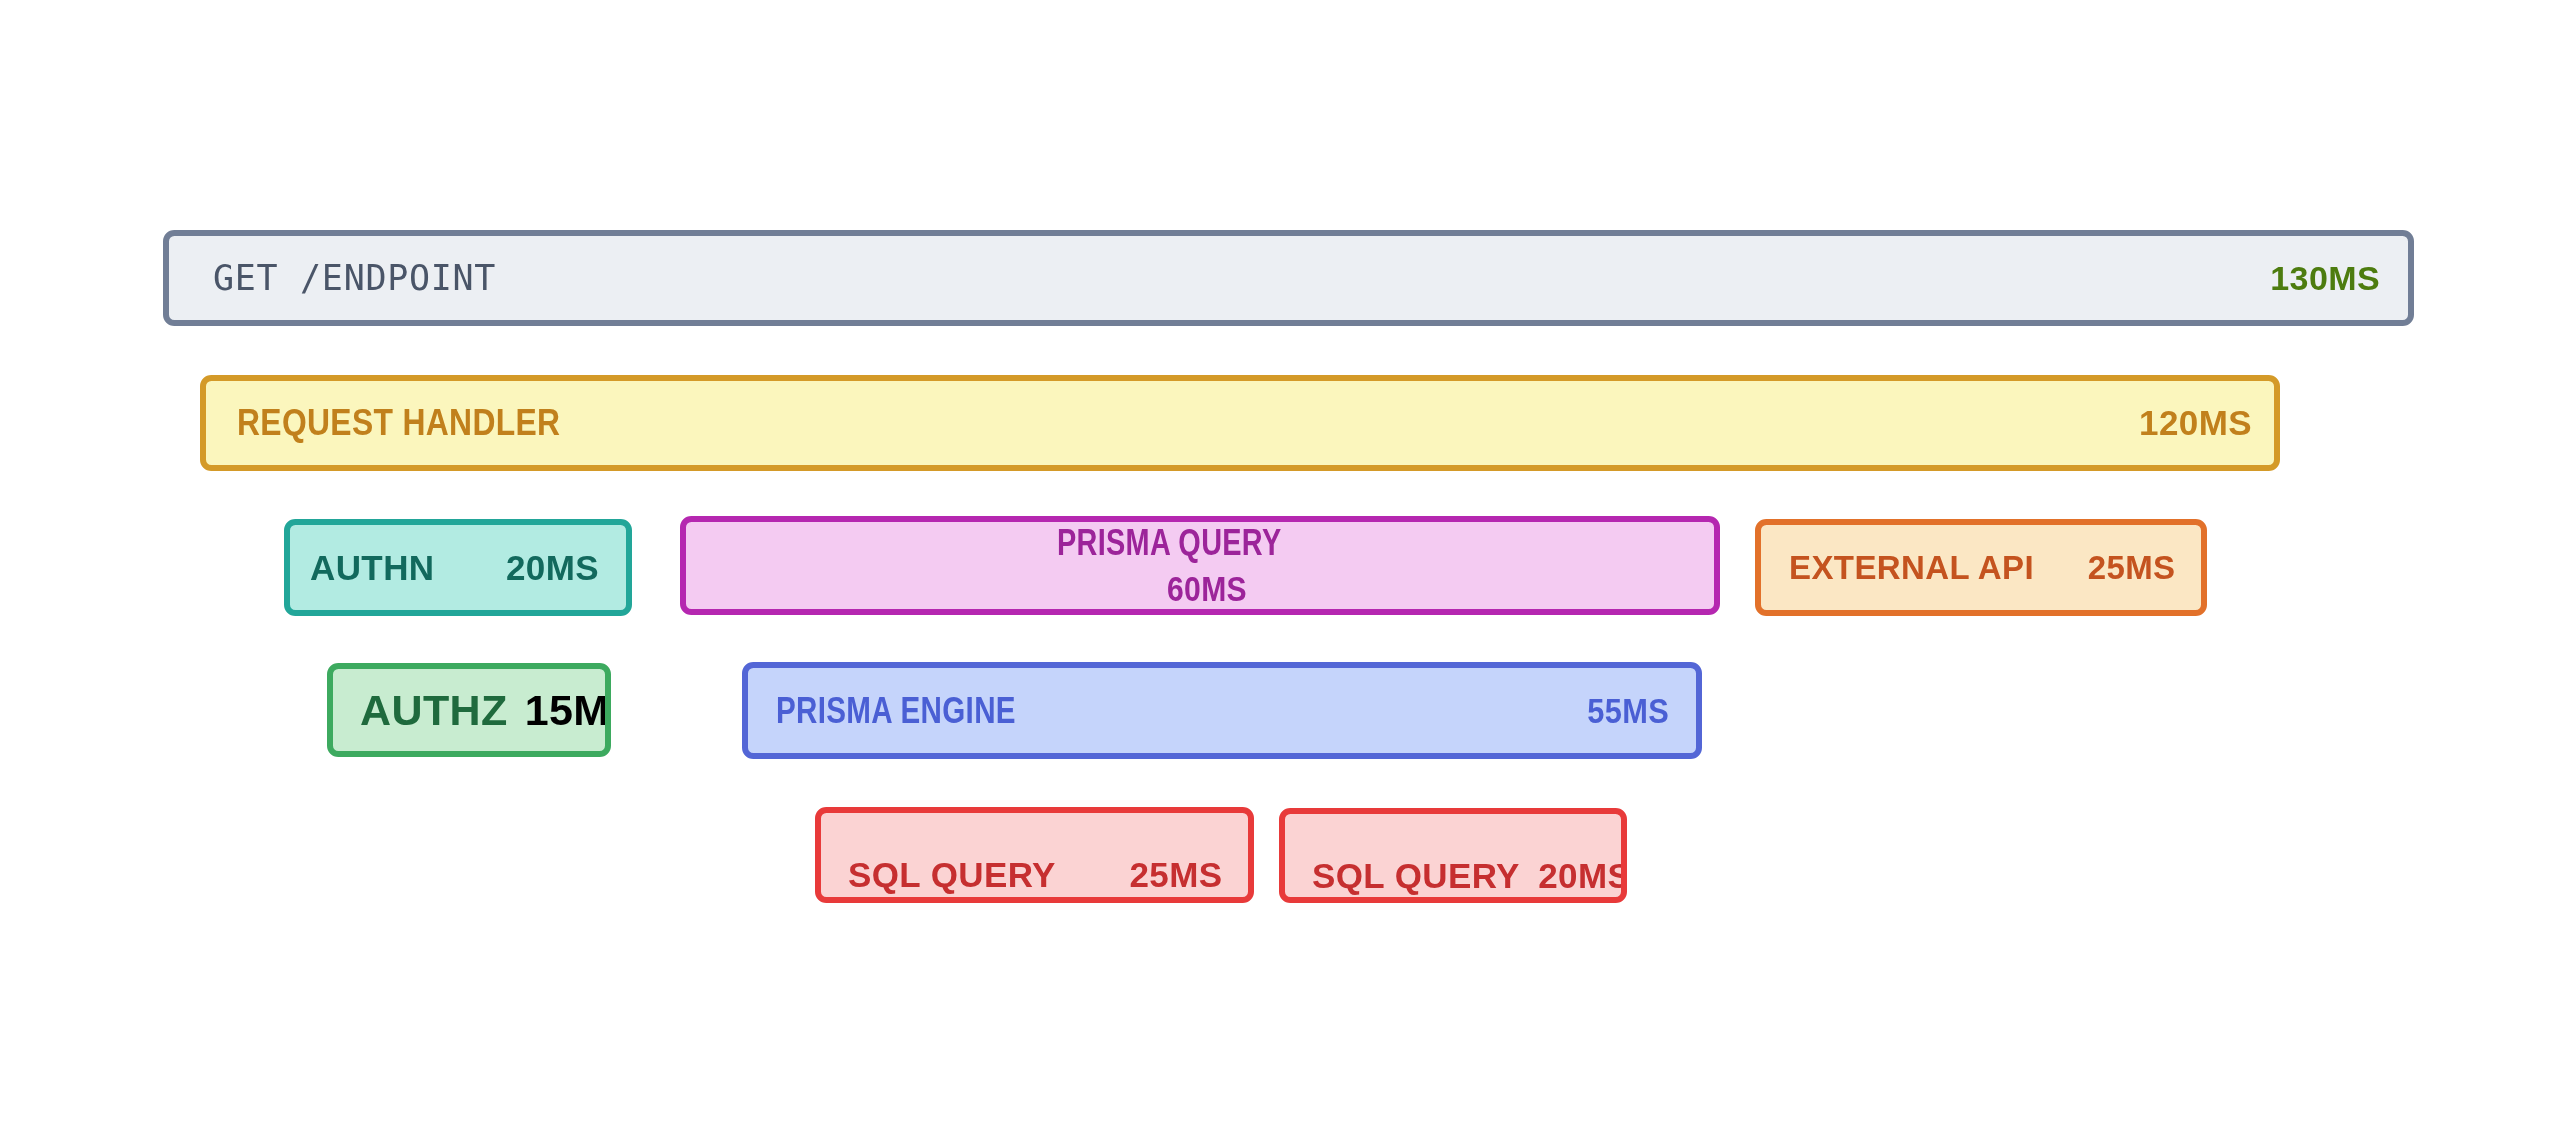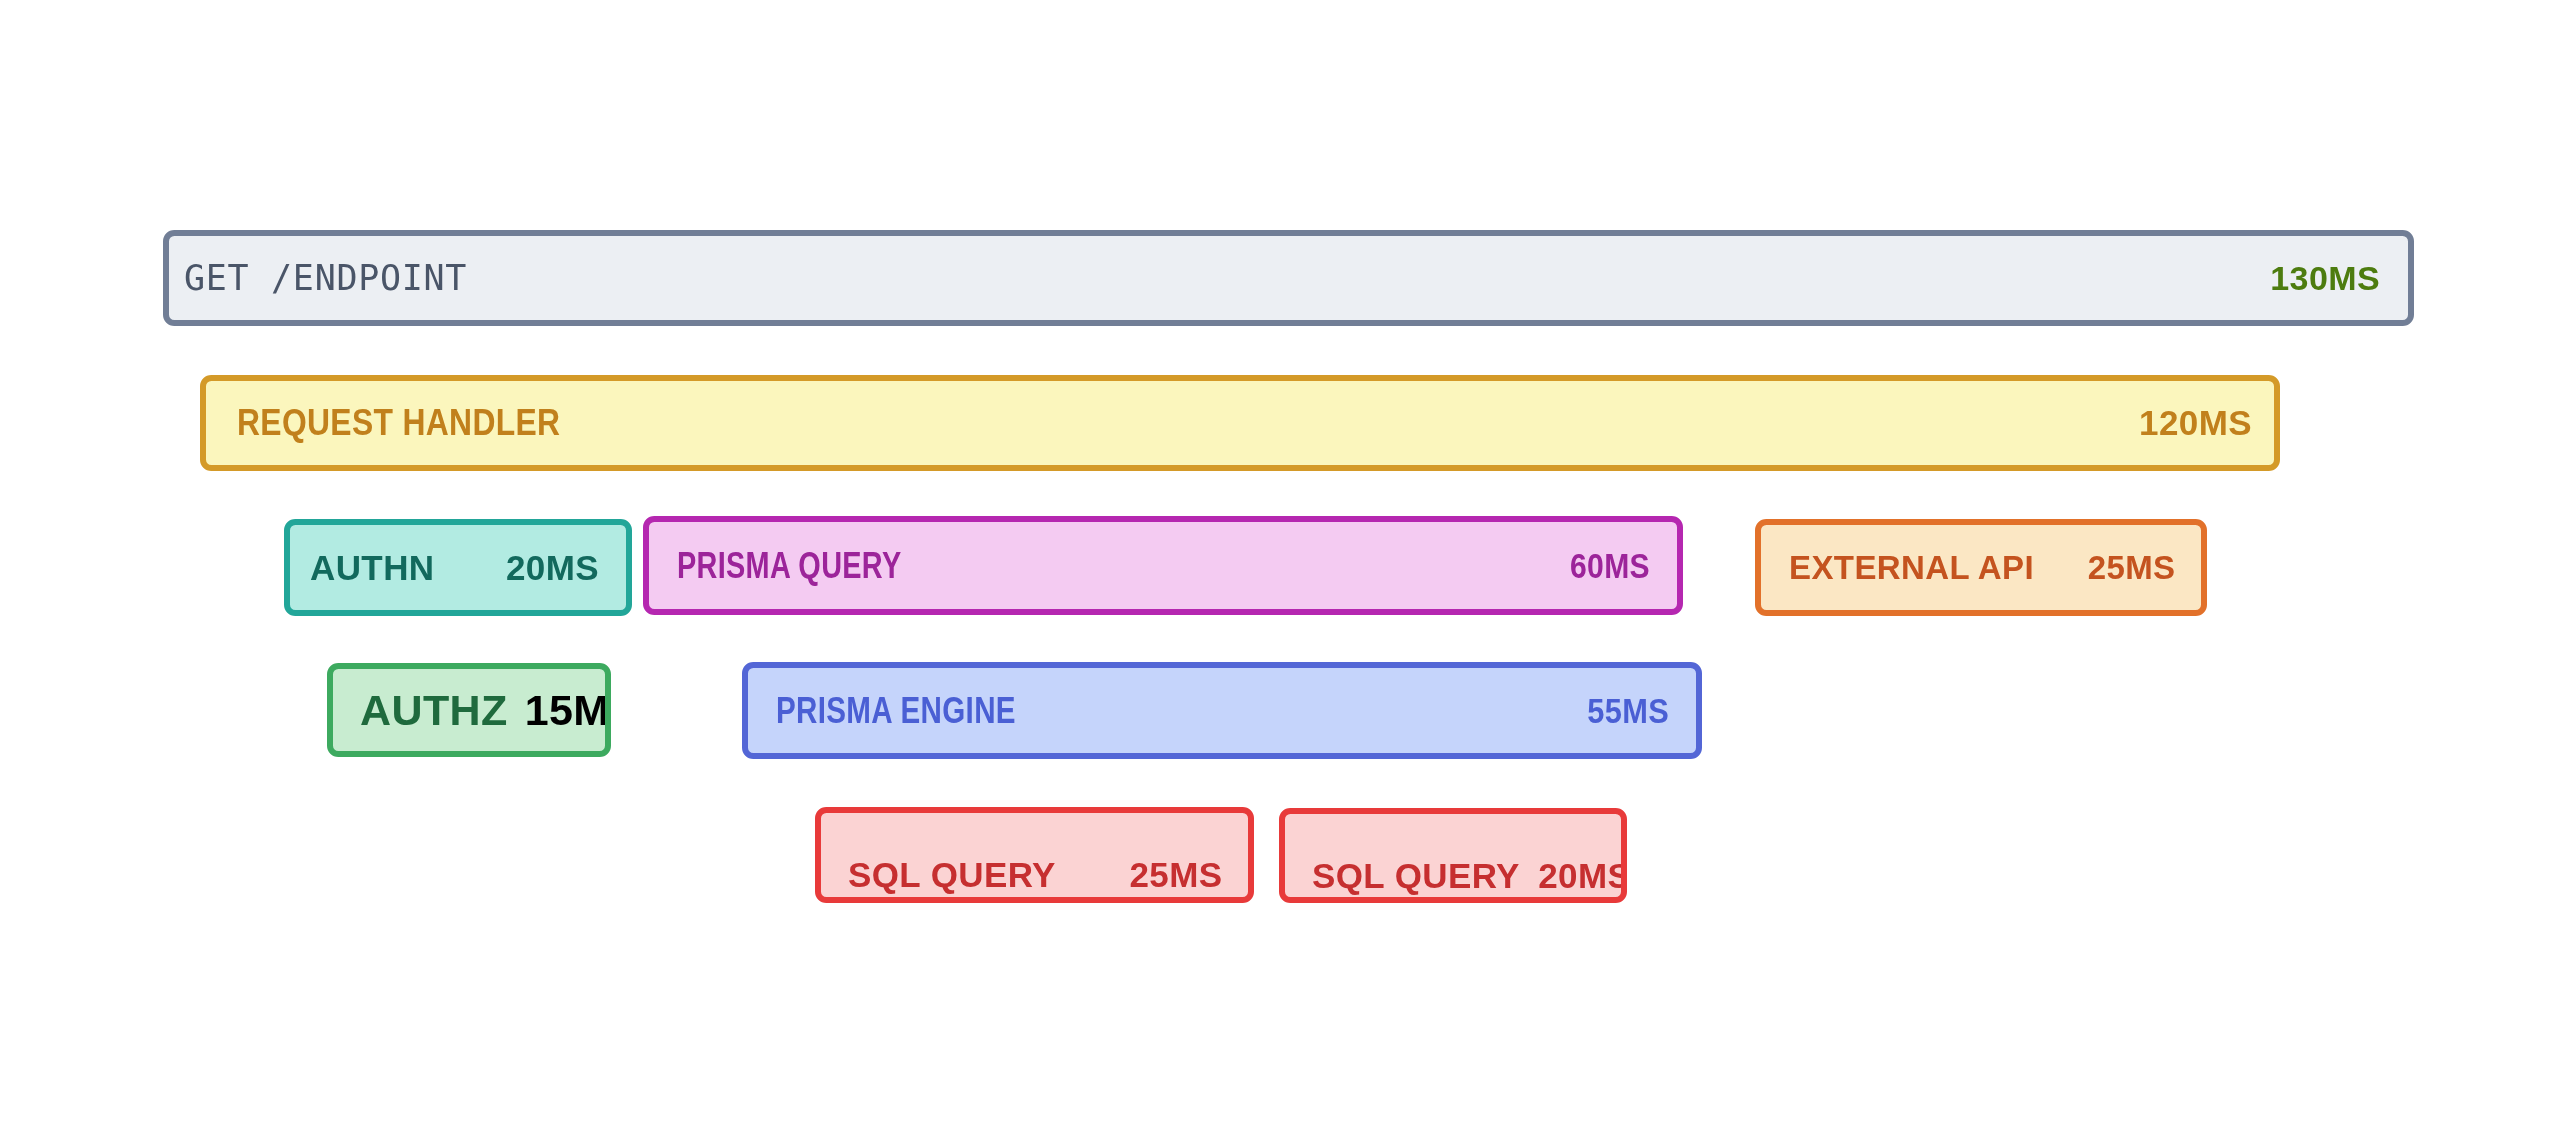--- a/index.html
+++ b/index.html
@@ -40,21 +40,21 @@
   .span-duration {
     text-transform: uppercase;
     letter-spacing: 0.4px;
   }
 
   
   .span.root {
     background: #eceff3;
     border-color: #717e96;
     border-width: 6.4px;
-    padding: 0 28px 0 15px;
+    padding: 0 28px 0 44px;
   }
   .span.root .span-label {
     font-family: "DejaVu Sans Mono", monospace;
     font-size: 35px;
     font-weight: 400;
     color: #4a5568;
     letter-spacing: 0.7px;
   }
   .span.root .span-duration {
     font-size: 34px;
@@ -204,21 +204,21 @@
   <div class="span handler" id="span-handler" style="left: 200px; top: 375px; width: 2080px; height: 96px; background: rgb(251, 246, 189); border-color: rgb(212, 154, 40);">
     <span class="span-label" style="color: rgb(193, 128, 28);">REQUEST HANDLER</span>
     <span class="span-duration" style="color: rgb(193, 128, 28);">120MS</span>
   </div>
 
   <div class="span authn" id="span-authn" style="left: 284px; top: 519px; width: 348px; height: 97px; background: rgb(178, 235, 226); border-color: rgb(34, 166, 153);">
     <span class="span-label" style="color: rgb(18, 105, 93);">AUTHN</span>
     <span class="span-duration" style="color: rgb(18, 105, 93);">20MS</span>
   </div>
 
-  <div class="span prisma-query" id="span-prisma-query" style="left: 643px; top: 516px; width: 1040px; height: 99px; background: rgb(244, 203, 242); border-color: rgb(181, 39, 176);">
+  <div class="span prisma-query" id="span-prisma-query" style="left: 680px; top: 516px; width: 1040px; height: 99px; background: rgb(244, 203, 242); border-color: rgb(181, 39, 176); flex-direction: column;">
     <span class="span-label" style="color: rgb(156, 36, 154);">PRISMA QUERY</span>
     <span class="span-duration" style="color: rgb(156, 36, 154);">60MS</span>
   </div>
 
   <div class="span external-api" id="span-external-api" style="left: 1755px; top: 519px; width: 452px; height: 97px; background: rgb(251, 231, 196); border-color: rgb(226, 113, 42);">
     <span class="span-label" style="color: rgb(196, 83, 31);">EXTERNAL API</span>
     <span class="span-duration" style="color: rgb(196, 83, 31);">25MS</span>
   </div>
 
   <div class="span authz" id="span-authz" style="left: 327px; top: 663px; width: 284px; height: 94px; background: rgb(200, 236, 208); border-color: rgb(61, 170, 95);">

